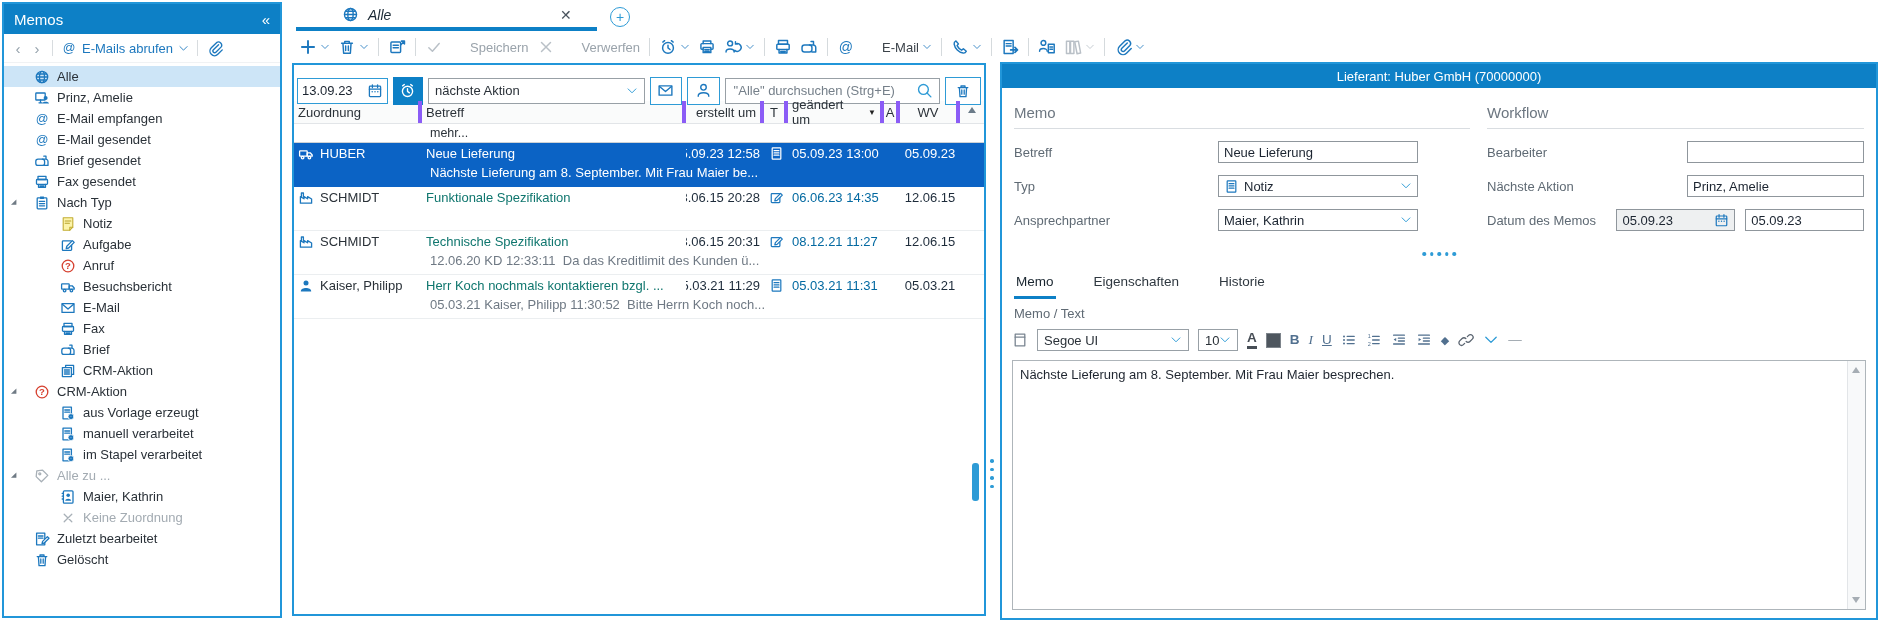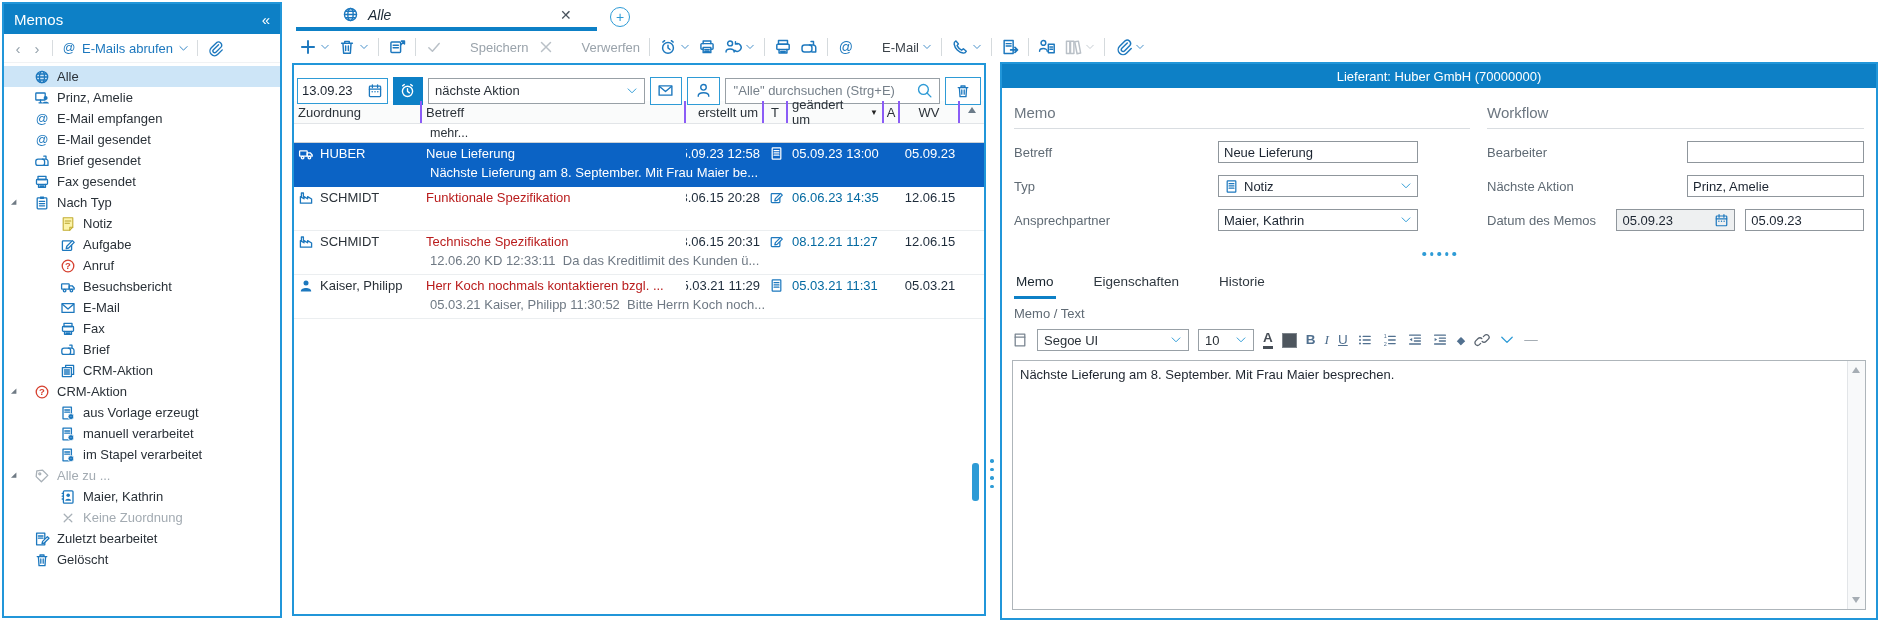--- a/index.html
+++ b/index.html
@@ -62,29 +62,29 @@
   .fbtn{width:33px;height:28px;border:1px solid #2e9bd6;color:#1d78be;justify-content:center;}
   .fbtn .ic{width:17px;height:17px;}
   .fsearch{flex:1;border:1px solid #98a0a6;padding:0 6px;gap:4px;}
   .fsearch input{border:none;outline:none;flex:1;font-size:13px;font-family:"Liberation Sans",sans-serif;color:#3a444e;background:transparent;}
   .fsearch input::placeholder{color:#76808a;opacity:1;}
   .fsearch .ic{width:17px;height:17px;color:#2e9bd6;}
   .ftrash{width:37px;height:28px;border:1px solid #2e9bd6;color:#1d78be;justify-content:center;}
   .ftrash .ic{width:16px;height:16px;}
 
   .ghead{display:flex;height:22px;font-size:13px;color:#2b3239;align-items:stretch;background:#fafbfb;border-bottom:1px solid #e2e5e8;}
-  .gcol{display:flex;align-items:center;padding:0 4px;border-right:2px solid #8b5cf6;box-sizing:border-box;}
+  .gcol{display:flex;align-items:center;padding:0 4px;border-right:4px solid #8b5cf6;box-sizing:border-box;}
   .gcol .sort{font-size:8px;margin-left:6px;color:#222;}
   .more-row{height:18px;display:flex;align-items:center;font-size:12.5px;color:#2b3239;padding-left:136px;border-bottom:1px solid #cdd2d6;}
   .grow{height:43px;position:relative;font-size:13px;border-bottom:1px solid #ebeef0;cursor:pointer;}
   .grow .l1{display:flex;height:21px;align-items:center;}
   .gcell{display:flex;align-items:center;padding:0 4px;box-sizing:border-box;overflow:hidden;white-space:nowrap;}
   .gcell .ic{width:16px;height:16px;color:#1d78be;margin-right:6px;}
   .c-zu{width:128px;color:#2a3138;}
-  .c-be{width:264px;color:#b91c1c;}
+  .c-be{width:264px;color:#0f766e;}
   .c-er{width:78px;justify-content:flex-end;color:#1d2b3a;}
   .c-ty{width:24px;justify-content:center;}
   .c-ty .ic{width:15px;height:15px;margin:0;}
   .c-ge{width:96px;color:#0369a1;}
   .c-a{width:16px;}
   .c-wv{width:60px;justify-content:center;color:#1d2b3a;}
   .grow .l2{position:absolute;left:136px;top:22px;color:#6f7984;white-space:pre;overflow:hidden;max-width:440px;}
   .grow.selected{background:#0b63c5;border-bottom-color:#0b63c5;}
   .grow.selected .gcell,.grow.selected .l2{color:#fff;}
   .grow.selected .gcell .ic{color:#fff;}
@@ -117,21 +117,21 @@
   .dots-handle i{width:3.5px;height:3.5px;border-radius:50%;background:#2e9bd6;}
   .detail-tabs{position:absolute;left:12px;top:205px;display:flex;gap:36px;font-size:13.5px;color:#2f3840;}
   .dtab{padding:5px 2px 7px 2px;border-bottom:3px solid transparent;cursor:pointer;}
   .dtab.active{border-bottom-color:#0d80c6;color:#1a2630;}
   .memo-text-label{position:absolute;left:12px;top:242px;font-size:13px;color:#5f6a74;}
   .editor-toolbar{position:absolute;left:10px;top:262px;height:28px;display:flex;align-items:center;gap:9px;color:#51708f;}
   .etool{display:flex;align-items:center;cursor:pointer;}
   .etool .ic{width:16px;height:16px;}
   .eselect{height:22px;border:1px solid #98a0a6;box-sizing:border-box;display:flex;align-items:center;padding:0 6px;font-size:13px;color:#2a3138;}
   .e-font{width:152px;}
-  .e-size{width:56px;}
+  .e-size{width:40px;}
   .eselect .chev{width:12px;height:12px;color:#2e9bd6;margin-left:auto;}
   .glyph{font-size:13.5px;line-height:1;}
   .g-bold{font-weight:bold;}
   .g-italic{font-style:italic;font-family:"Liberation Serif",serif;}
   .g-under{text-decoration:underline;}
   .g-acolor{font-weight:bold;color:#474e56;border-bottom:3px solid #474e56;padding-bottom:1px;}
   .g-fill{width:13px;height:13px;background:#4e565e;border:1px solid #7d848b;}
   .g-dash{color:#9aa3ab;}
   .g-diamond{font-size:11px;}
   .e-chev{width:13px;height:13px;color:#2e9bd6;}

